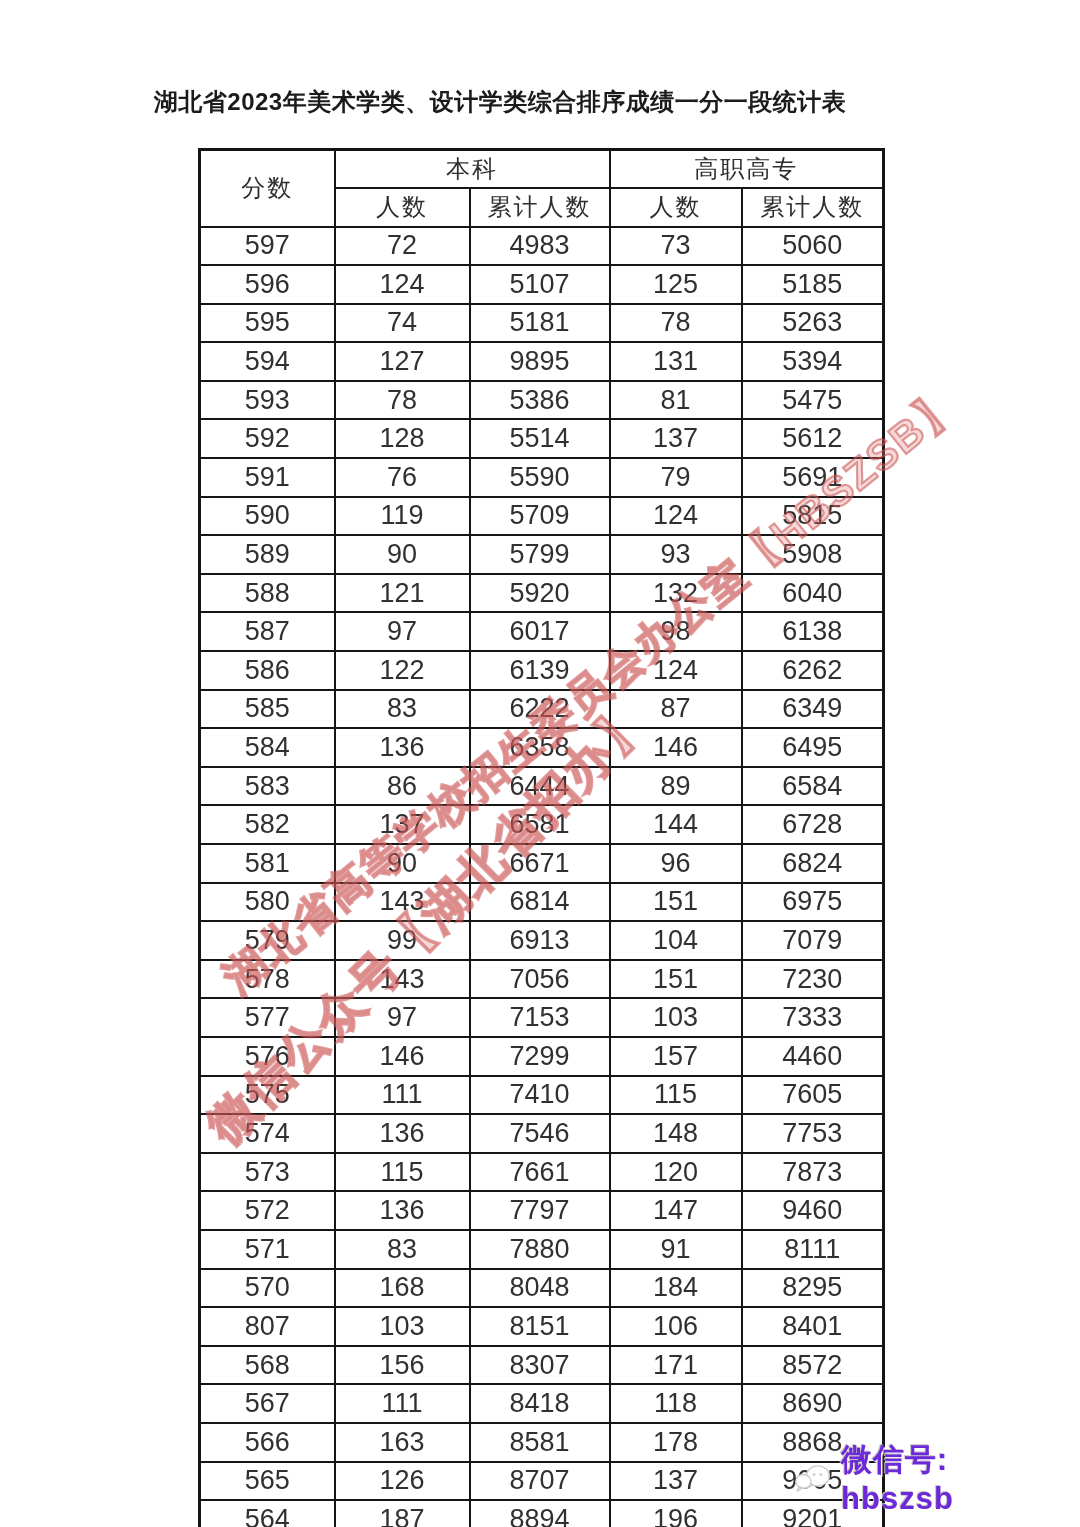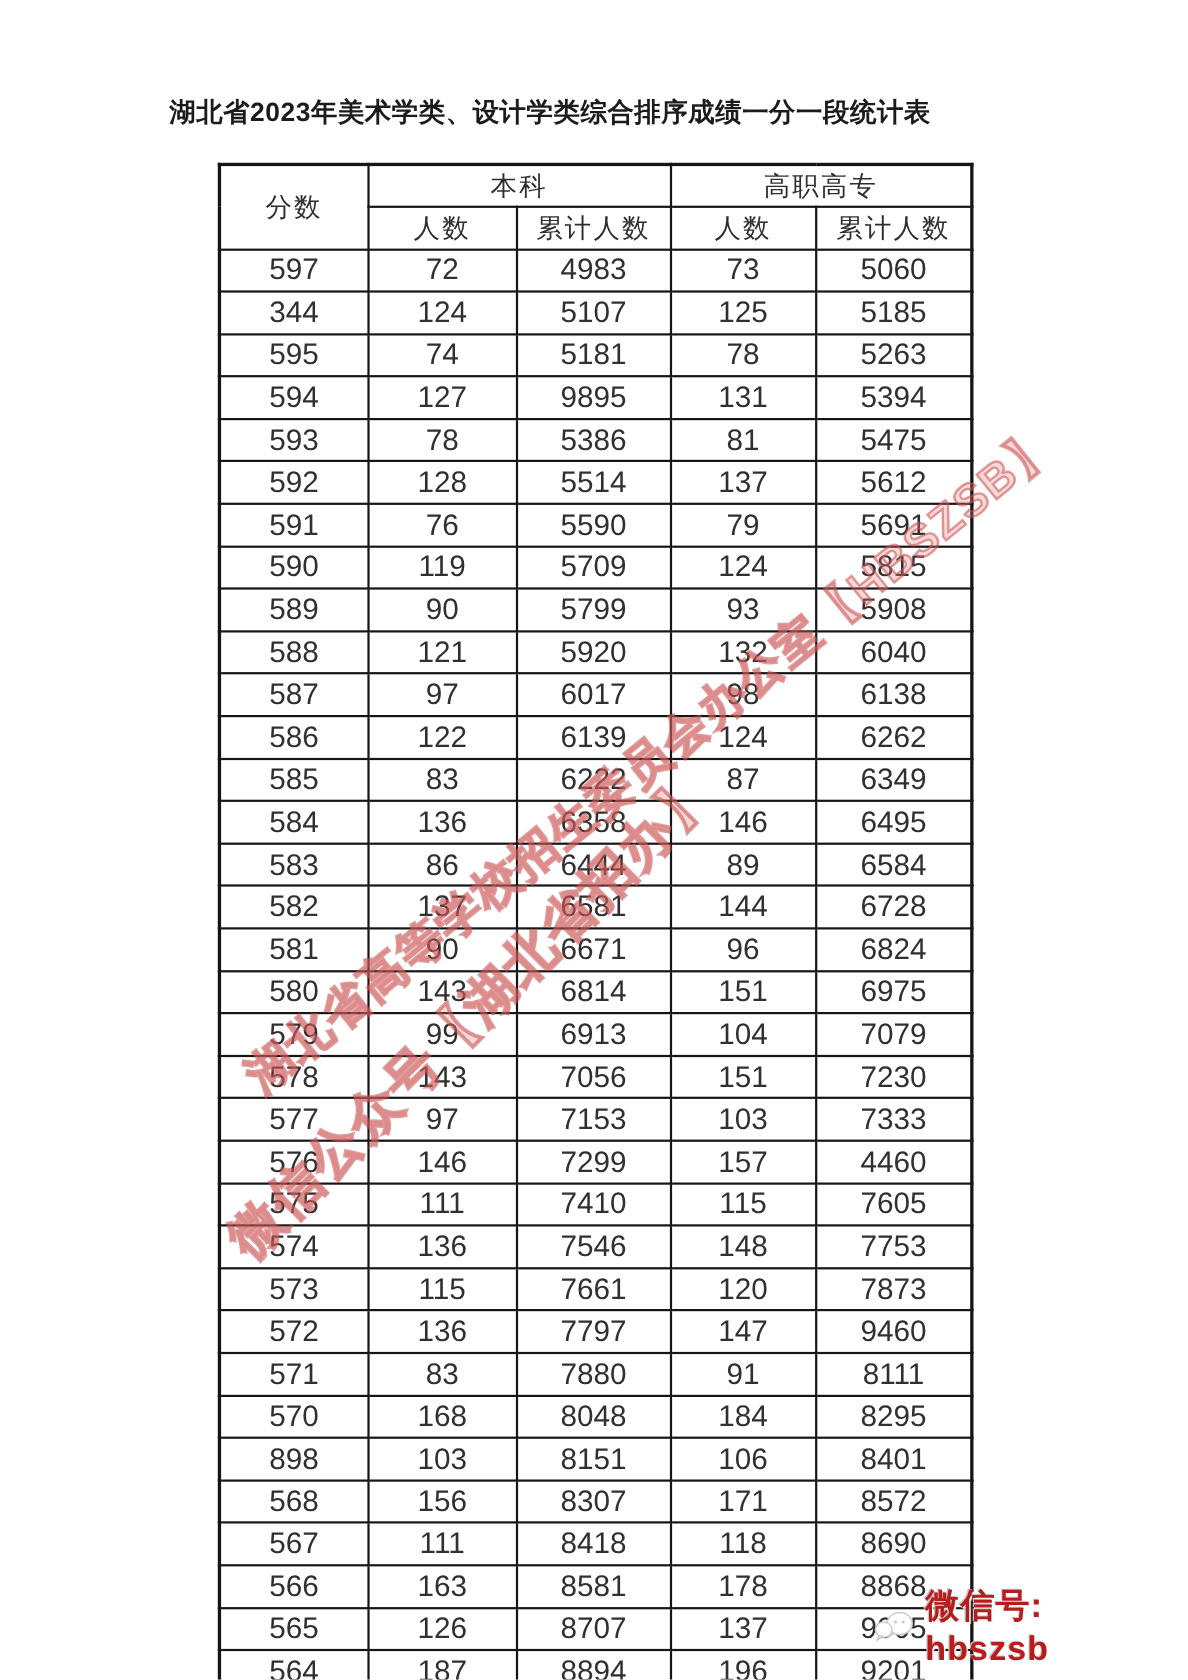--- a/index.html
+++ b/index.html
@@ -88,21 +88,21 @@
     height: 58px;
     display: flex;
     align-items: center;
     gap: 8px;
     z-index: 7;
   }
   .wechat-footer .label {
     font-size: 31px;
     font-weight: 700;
     letter-spacing: 1px;
-    color: #b91c1c;
+    color: #6d28d9;
     text-shadow: -1px -1px 0 #c3c3c3, 1.5px 1.5px 1px #ffffff;
   }
 </style>
 </head>
 <body>
 
 <div class="page">
 
   <h1 class="title">湖北省2023年美术学类、设计学类综合排序成绩一分一段统计表</h1>
 
@@ -129,21 +129,21 @@
     </thead>
     <tbody>
         <tr>
           <td>597</td>
           <td>72</td>
           <td>4983</td>
           <td>73</td>
           <td>5060</td>
         </tr>
         <tr>
-          <td>344</td>
+          <td>596</td>
           <td>124</td>
           <td>5107</td>
           <td>125</td>
           <td>5185</td>
         </tr>
         <tr>
           <td>595</td>
           <td>74</td>
           <td>5181</td>
           <td>78</td>
@@ -318,21 +318,21 @@
           <td>8111</td>
         </tr>
         <tr>
           <td>570</td>
           <td>168</td>
           <td>8048</td>
           <td>184</td>
           <td>8295</td>
         </tr>
         <tr>
-          <td>898</td>
+          <td>807</td>
           <td>103</td>
           <td>8151</td>
           <td>106</td>
           <td>8401</td>
         </tr>
         <tr>
           <td>568</td>
           <td>156</td>
           <td>8307</td>
           <td>171</td>

